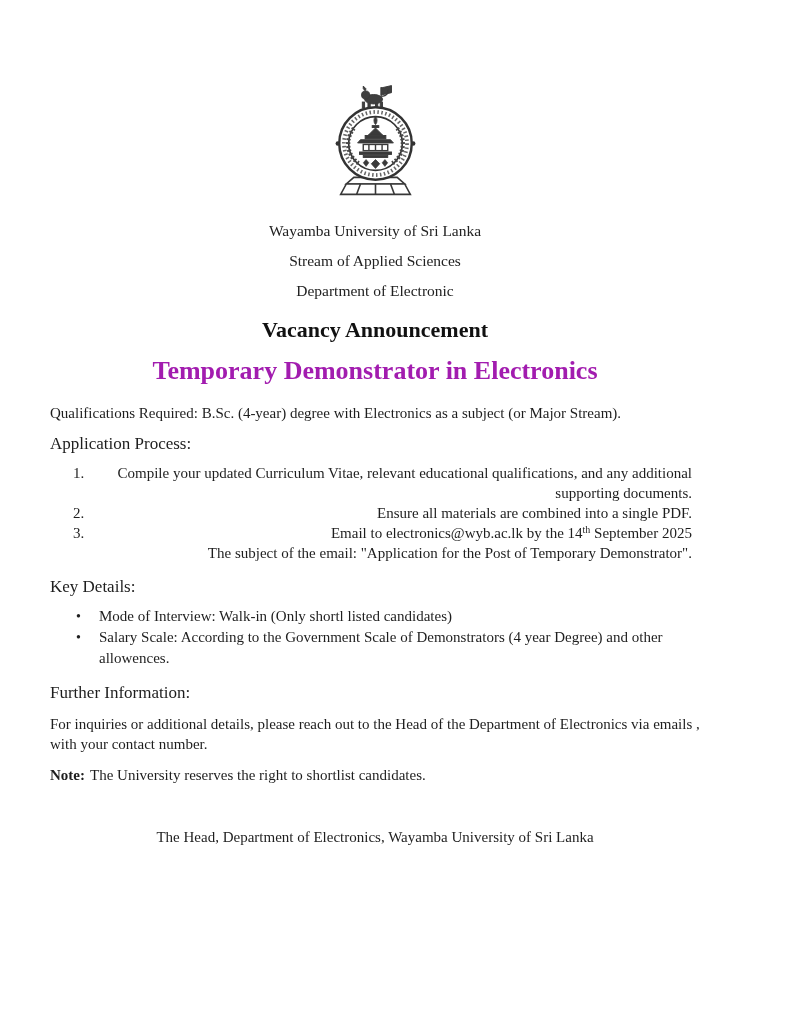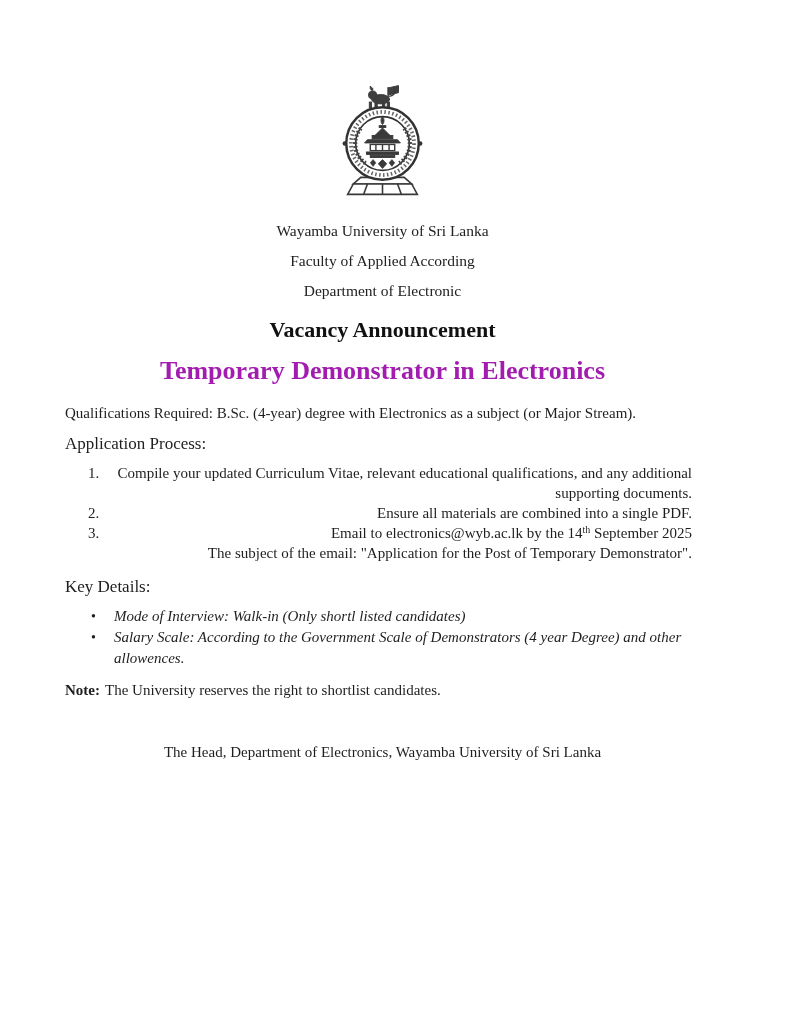--- a/index.html
+++ b/index.html
@@ -7,21 +7,21 @@
   body {
     width: 791px;
     height: 1024px;
     font-family: "Liberation Serif", "DejaVu Serif", serif;
     color: #1e1e1e;
     overflow: hidden;
   }
   .page {
     width: 791px;
     height: 1024px;
-    padding: 84px 91px 0 65px;
+    padding: 84px 91px 0 50px;
     background: #ffffff;
   }
   .logo-wrap {
     text-align: center;
     margin-bottom: 14px;
   }
   .logo-wrap svg { display: inline-block; }
   .center-line {
     text-align: center;
     font-size: 15.5px;
@@ -79,21 +79,21 @@
     display: flex;
     font-size: 15px;
     line-height: 21px;
   }
   .bullet-glyph {
     width: 23px;
     margin-left: 26px;
     flex: none;
     font-size: 14px;
   }
-  .bullet-text { flex: 1; padding-right: 6px; font-style: italic; }
+  .bullet-text { flex: 1; padding-right: 6px; }
   .note-line {
     font-size: 15px;
     line-height: 20px;
     margin-top: 11px;
   }
   .note-label { font-weight: bold; margin-right: 5px; text-align: right; }
   .signature {
     text-align: center;
     font-size: 15px;
     line-height: 20px;
@@ -154,21 +154,21 @@
         <rect x="43" y="72" width="34" height="2.6"></rect>
         <rect x="47" y="75.6" width="26" height="2.2"></rect>
         <path d="M60 80 l4.5 4.5 l-4.5 5 l-4.5 -5 z" stroke-width="0.8"></path>
         <path d="M50 80 l3 3.5 l-3 3.8 l-3 -3.8 z" stroke-width="0.6"></path>
         <path d="M70 80 l3 3.5 l-3 3.8 l-3 -3.8 z" stroke-width="0.6"></path>
       </g>
     </svg>
   </div>
 
   <div class="center-line">Wayamba University of Sri Lanka</div>
-  <div class="center-line">Faculty of Applied According</div>
+  <div class="center-line">Stream of Applied Sciences</div>
   <div class="center-line">Department of Electronic</div>
 
   <div class="title-main">Vacancy Announcement</div>
   <div class="title-sub">Temporary Demonstrator in Electronics</div>
 
   <div class="para" style="margin-top:17px">Qualifications Required: B.Sc. (4-year) degree with Electronics as a subject (or Major Stream).</div>
 
   <div class="heading-line">Application Process:</div>
 
   <div class="steps">
@@ -196,20 +196,22 @@
     <div class="bullet-row">
       <span class="bullet-glyph">•</span>
       <span class="bullet-text">Mode of Interview: Walk-in (Only shortl listed candidates)</span>
     </div>
     <div class="bullet-row">
       <span class="bullet-glyph">•</span>
       <span class="bullet-text">Salary Scale: According to the Government Scale of Demonstrators (4 year Degree) and other allowences.</span>
     </div>
   </div>
 
+  <div class="heading-line" style="margin-top:14px">Further Information:</div>
+  <div class="para" style="margin-top:11px">For inquiries or additional details, please reach out to the Head of the Department of Electronics via emails , with your contact number.</div>
 
   <div class="note-line">
     <span class="note-label">Note:</span><span>The University reserves the right to shortlist candidates.</span>
   </div>
 
   <div class="signature">The Head, Department of Electronics, Wayamba University of Sri Lanka</div>
 
 </div>
 
 </body></html>

